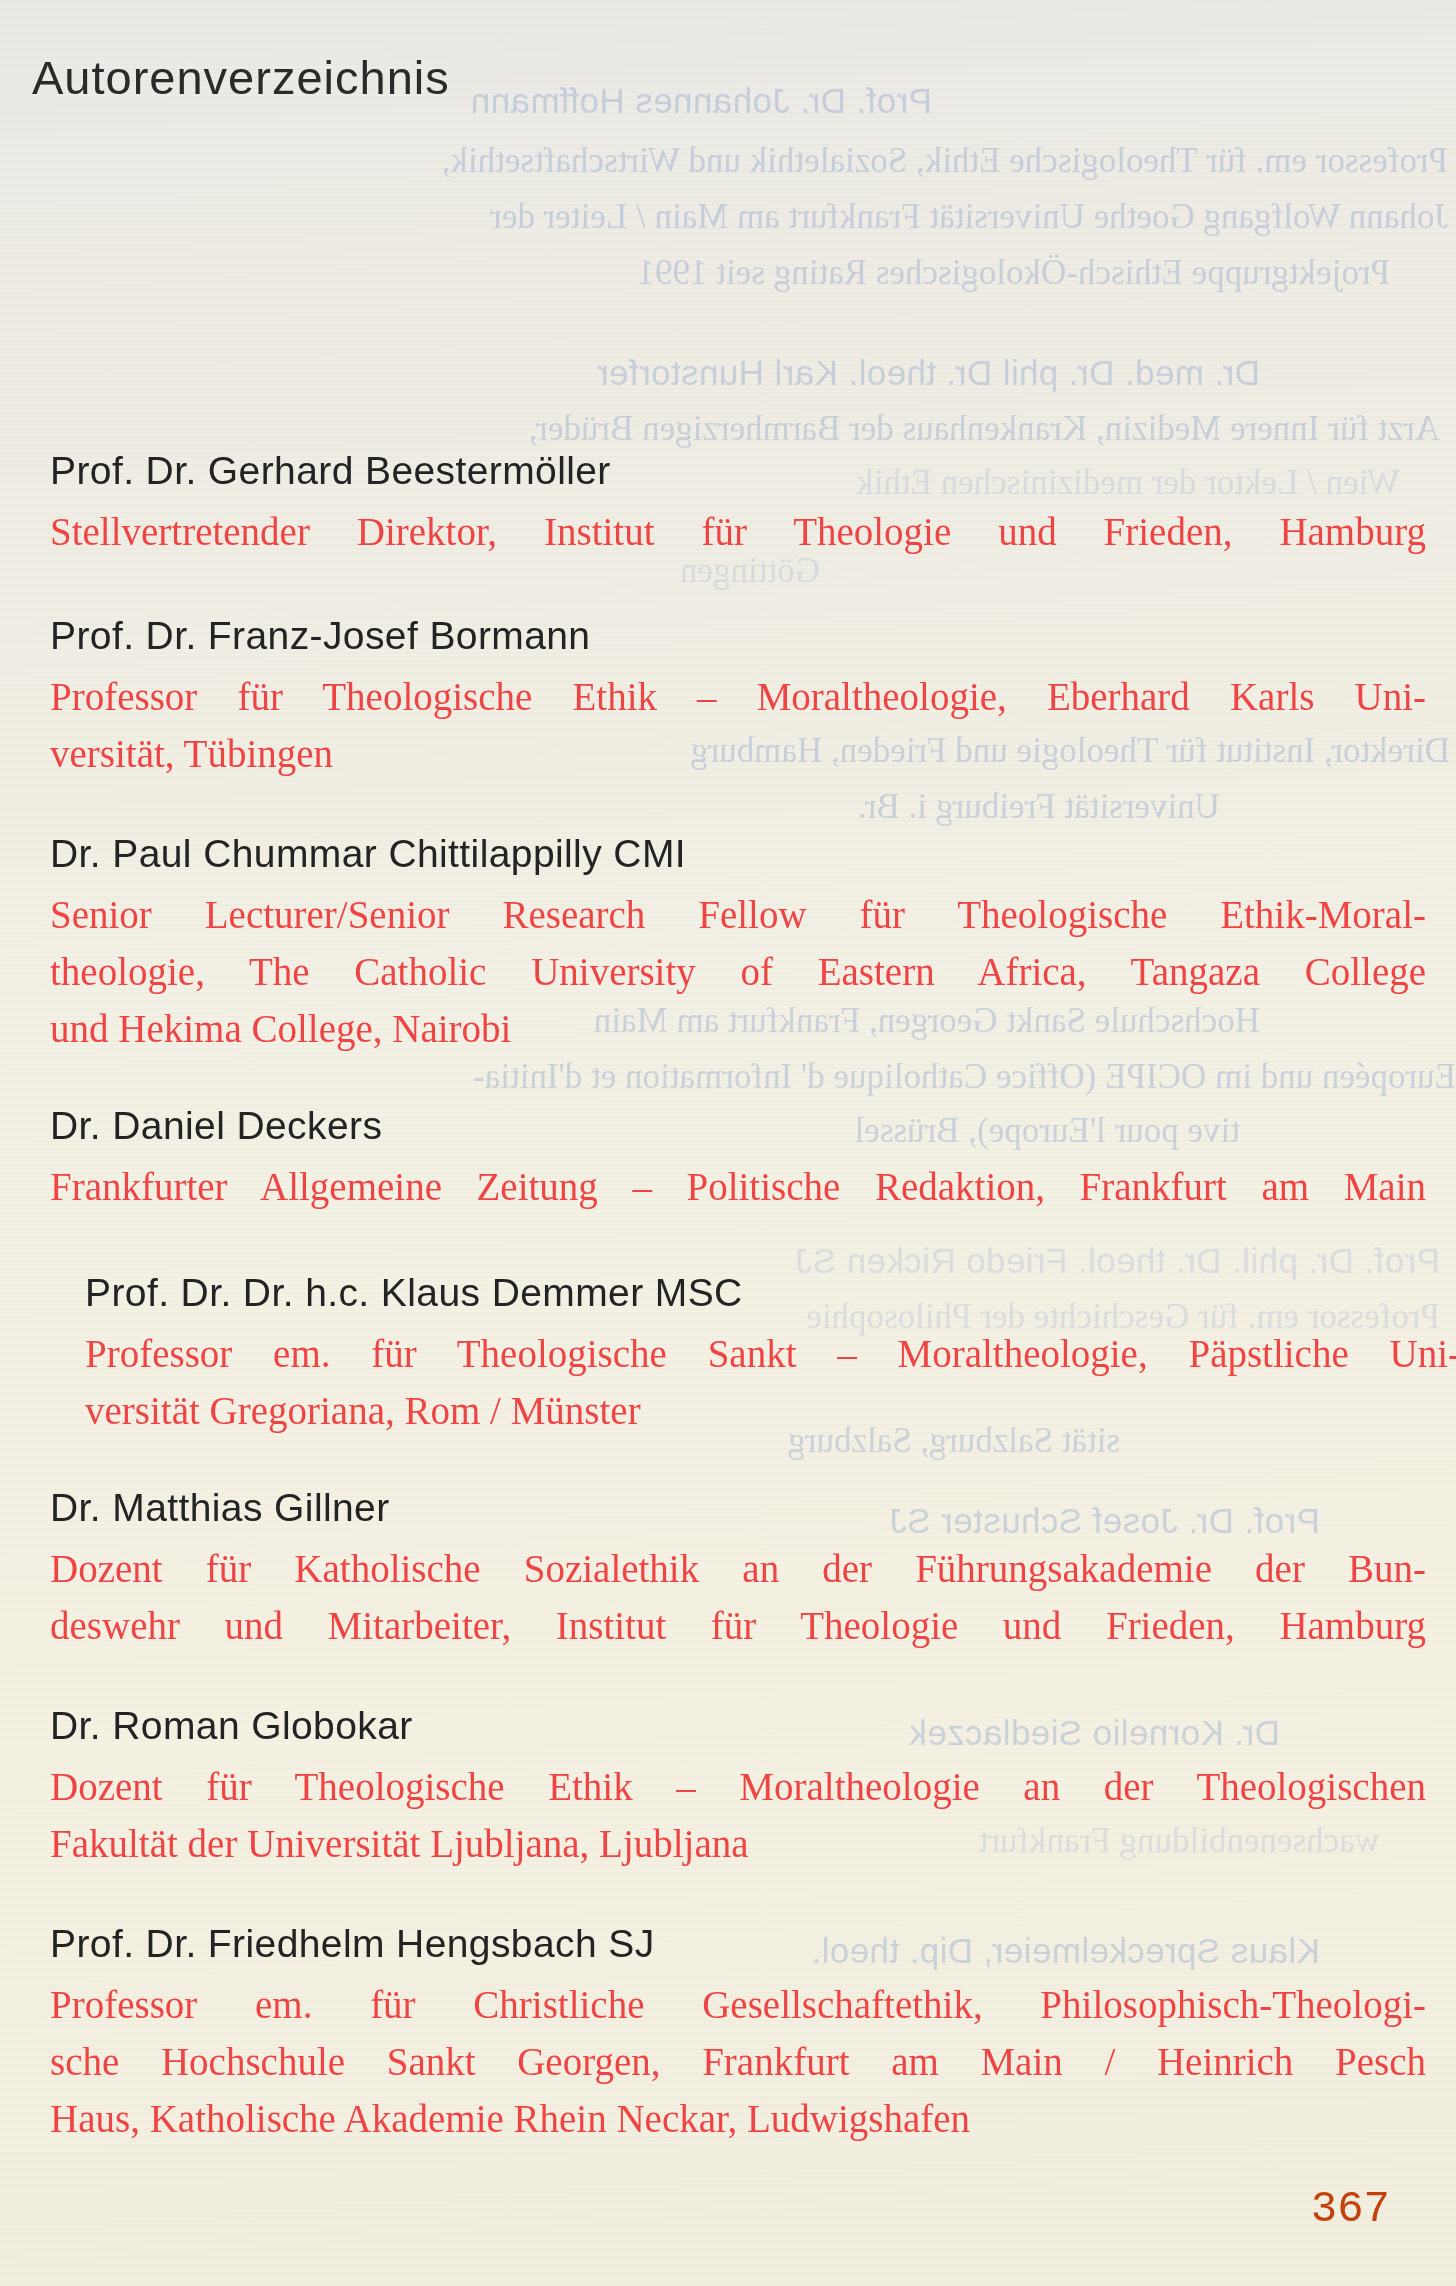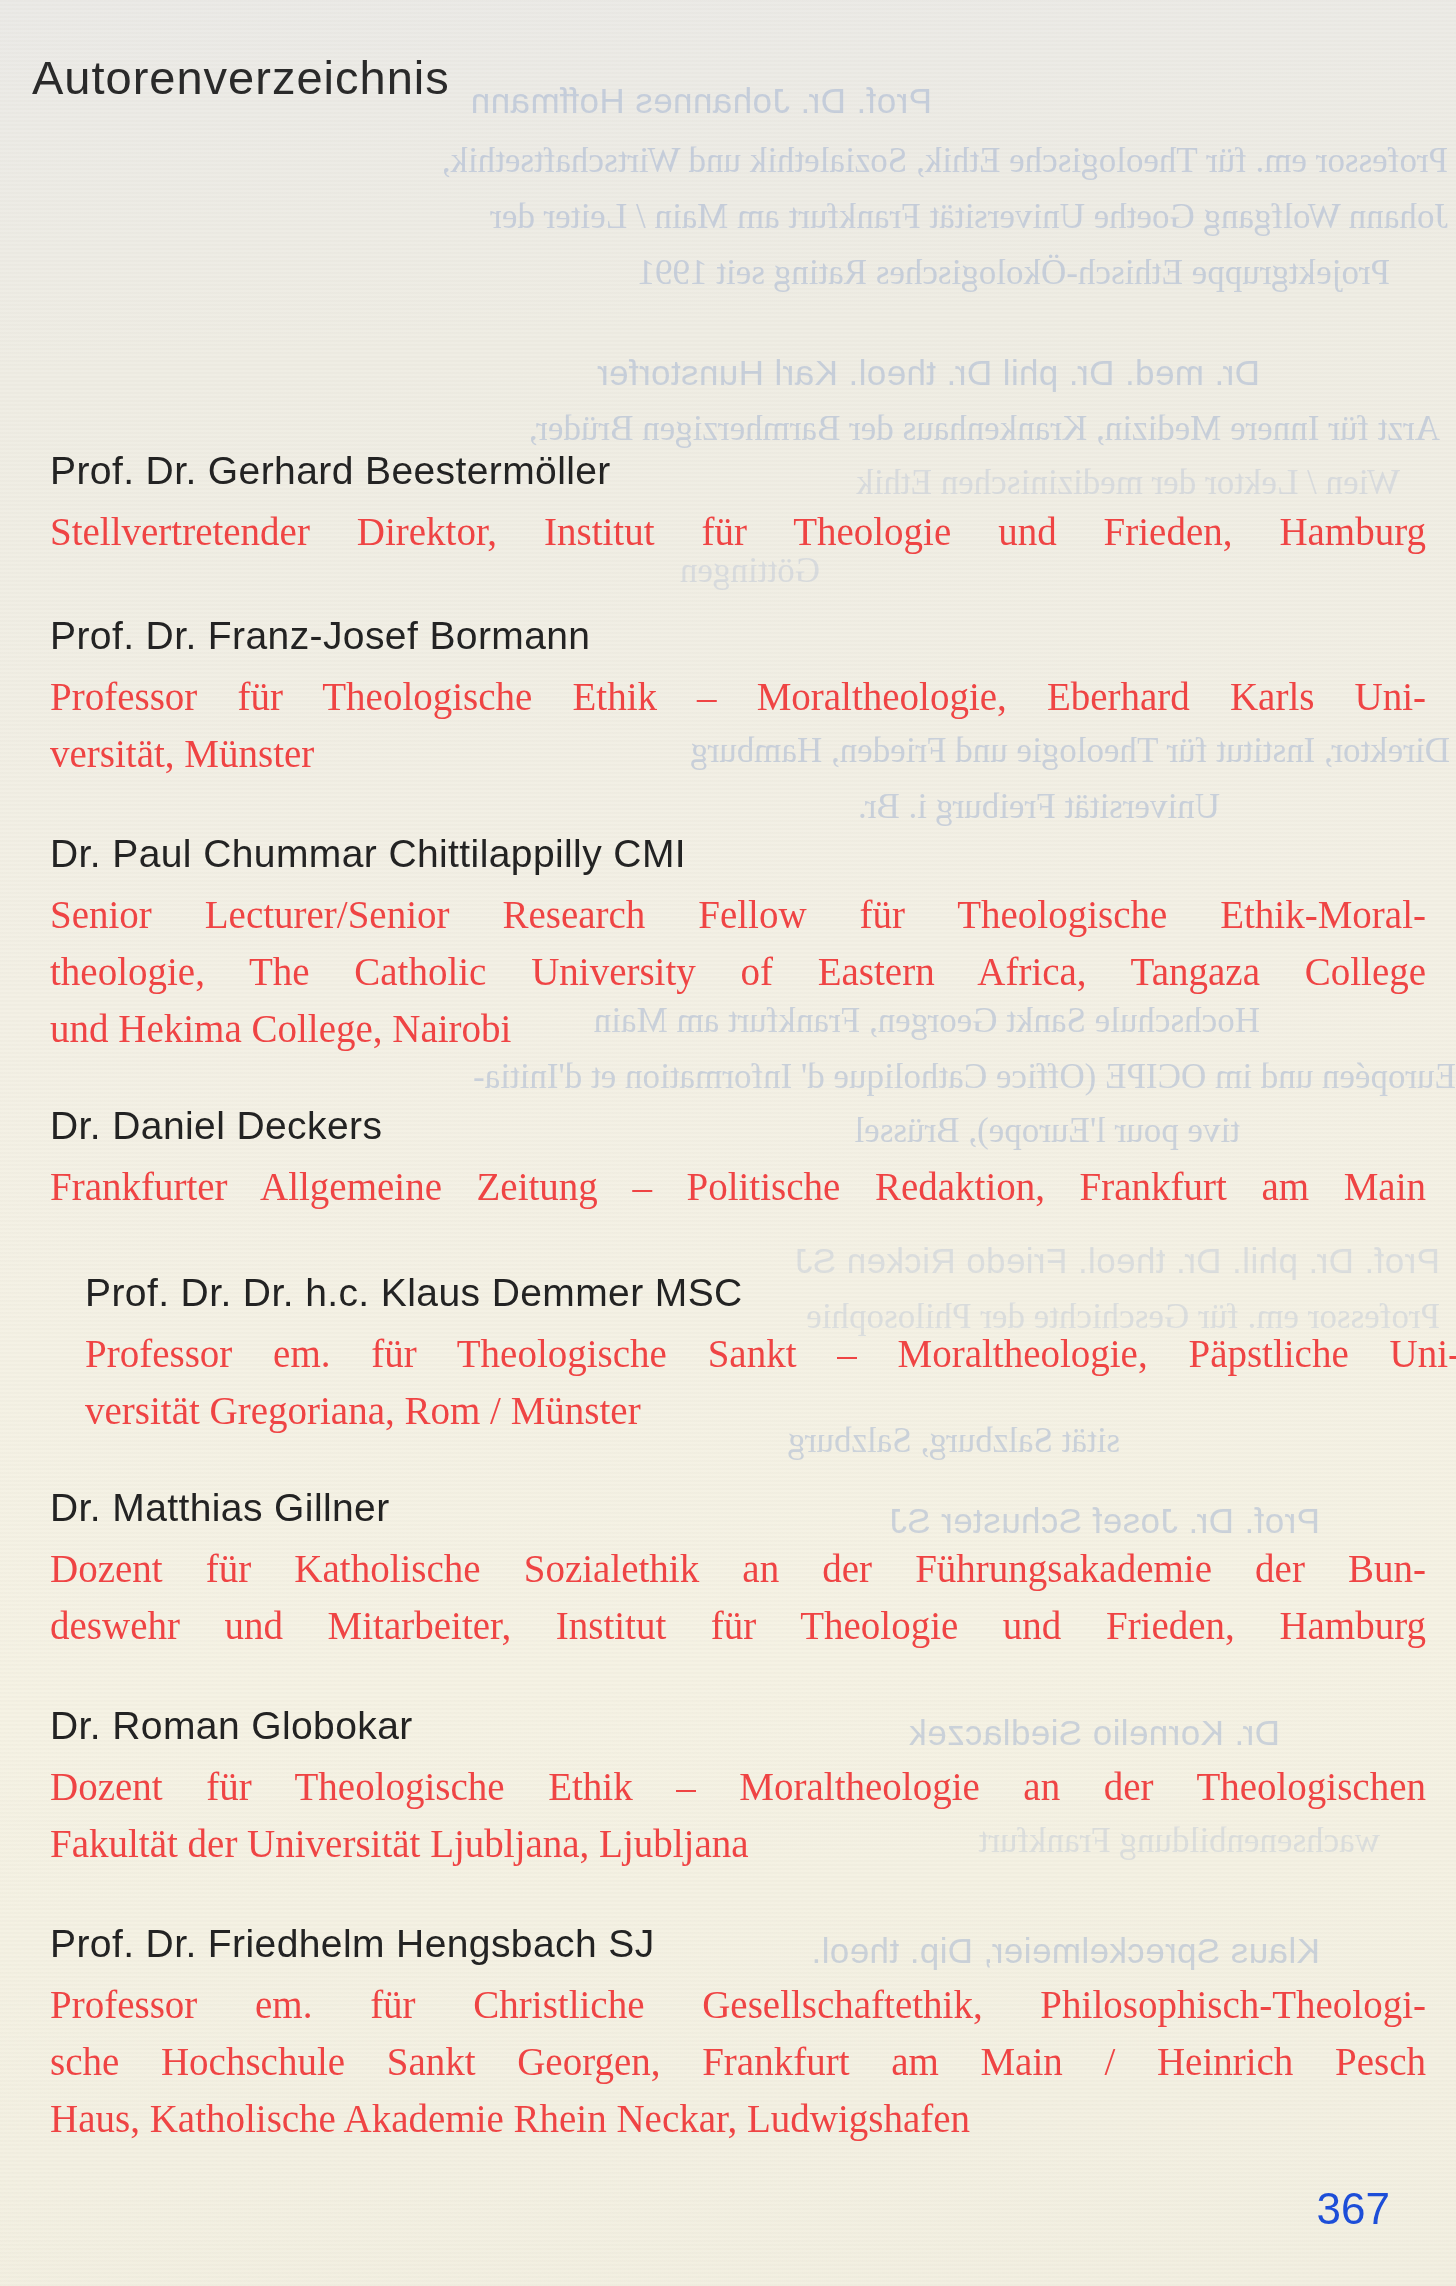--- a/index.html
+++ b/index.html
@@ -22,21 +22,21 @@
     font-family:"Liberation Sans",sans-serif;font-size:39px;font-weight:400;
     line-height:55px;letter-spacing:.4px;color:#232323;white-space:nowrap;
   }
   .desc{margin-top:5px;}
   .dl{
     font-family:"Liberation Serif",serif;font-size:39px;line-height:57px;color:#ef4444;
   }
   .dl.j{text-align:justify;text-align-last:justify;}
   .page-number{
     position:absolute;top:2184px;right:66px;
-    font-family:Liberation Sans, sans-serif;font-size:44px;color:#1d4ed8;
+    font-family:Liberation Mono, monospace;font-size:44px;color:#c2410c;
   }
   .ghost{
     position:absolute;transform:scaleX(-1);
     color:rgba(122,150,198,0.34);filter:blur(0.7px);
     font-size:35px;line-height:42px;white-space:nowrap;
   }
   .ghost.sans{font-family:"Liberation Sans",sans-serif;letter-spacing:.4px;}
   .ghost.serif{font-family:"Liberation Serif",serif;}
   .ghost.dim{color:rgba(130,155,200,0.22);}
 </style>
@@ -72,21 +72,21 @@
   <div class="author-name">Prof. Dr. Gerhard Beestermöller</div>
   <div class="desc">
     <div class="dl j">Stellvertretender Direktor, Institut für Theologie und Frieden, Hamburg</div>
   </div>
 </div>
 
 <div class="entry" style="top:608px;">
   <div class="author-name">Prof. Dr. Franz-Josef Bormann</div>
   <div class="desc">
     <div class="dl j">Professor für Theologische Ethik – Moraltheologie, Eberhard Karls Uni-</div>
-    <div class="dl">versität, Münster</div>
+    <div class="dl">versität, Tübingen</div>
   </div>
 </div>
 
 <div class="entry" style="top:826px;">
   <div class="author-name">Dr. Paul Chummar Chittilappilly CMI</div>
   <div class="desc">
     <div class="dl j">Senior Lecturer/Senior Research Fellow für Theologische Ethik-Moral-</div>
     <div class="dl j">theologie, The Catholic University of Eastern Africa, Tangaza College</div>
     <div class="dl">und Hekima College, Nairobi</div>
   </div>

